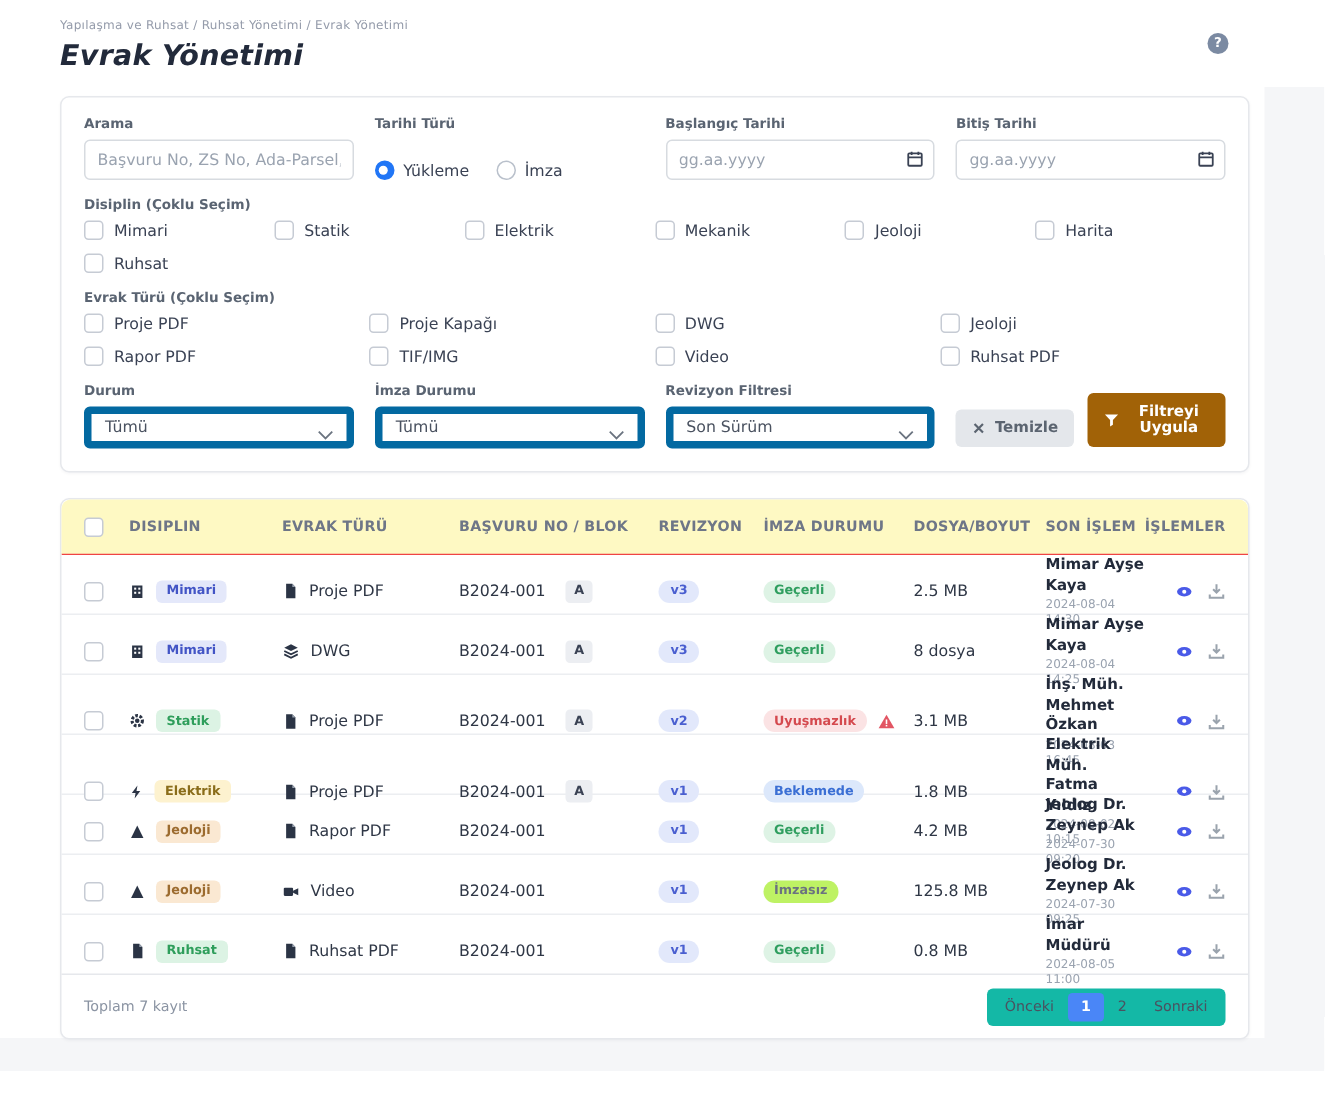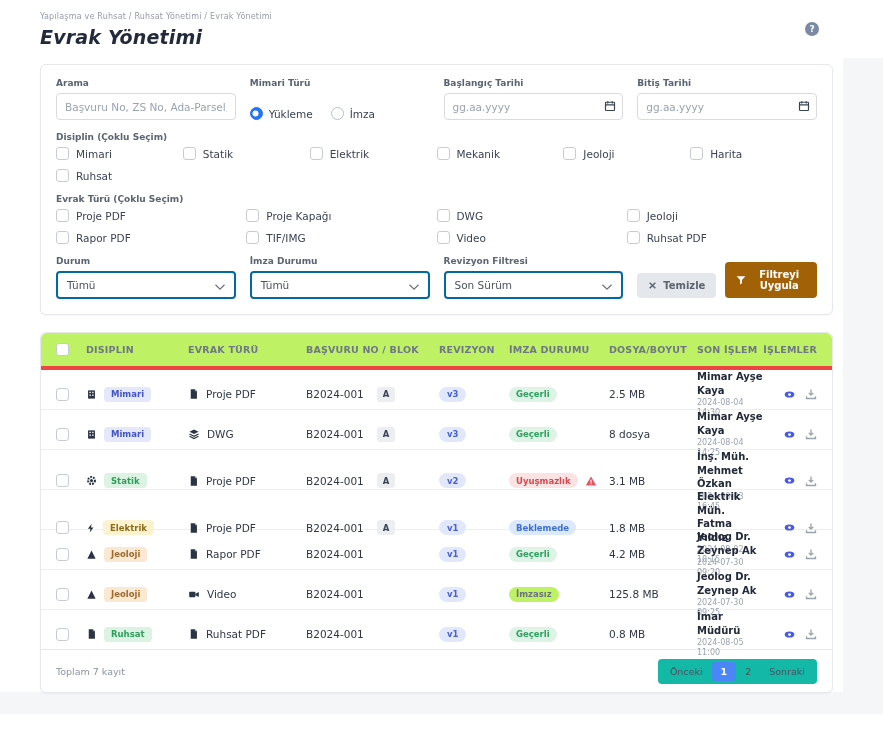--- a/index.html
+++ b/index.html
@@ -35,33 +35,33 @@
   .rdot { width:13px; height:13px; border-radius:50%; border:1.5px solid #b9c0cb; background:#fff; position:relative; }
   .rdot.on { border:1.5px solid #2176f6; background:#2176f6; }
   .rdot.on::after { content:""; position:absolute; left:3.5px; top:3.5px; width:3px; height:3px; border-radius:50%; background:#fff; box-shadow:0 0 0 1.5px #fff; }
 
   .section { margin-top:12px; }
   .grid6 { display:grid; grid-template-columns:repeat(6,1fr); row-gap:9px; }
   .grid4c { display:grid; grid-template-columns:repeat(4,1fr); row-gap:9px; }
   .chk { display:flex; gap:7px; align-items:center; font-size:10.5px; color:#3a4254; cursor:pointer; }
   .cbox { width:13px; height:13px; border:1.5px solid #c6cbd4; border-radius:3px; background:#fff; flex:0 0 auto; }
 
-  .select { position:relative; height:28px; border:2px solid #0369a1; border-radius:4px; background:#fff;
+  .select { position:relative; height:28px; border:5px solid #0369a1; border-radius:4px; background:#fff;
     display:flex; align-items:center; padding:0 9px; font-size:10.5px; color:#4a5260; cursor:pointer; }
   .select svg { position:absolute; right:8px; top:8px; }
 
   .btn-zone { display:flex; justify-content:flex-end; align-items:flex-end; gap:9px; padding-bottom:1px; }
   .btn { display:flex; align-items:center; gap:6px; border:none; border-radius:4px; font-family:inherit;
     font-size:10px; font-weight:bold; padding:7px 11px; cursor:pointer; }
   .btn-clear { background:#e4e7eb; color:#5b6470; }
   .btn-apply { background:#a16207; color:#fff; }
 
   
   .tgrid { display:grid; grid-template-columns:30px 102px 118px 133px 70px 100px 88px 1fr 54px; align-items:center; padding:0 15px; }
-  .thead { height:37px; background:#bef264; border-bottom:4px solid #ef4444; border-radius:6px 6px 0 0; }
+  .thead { height:37px; background:#fef9c3; border-bottom:1px solid #ef4444; border-radius:6px 6px 0 0; }
   .th { font-size:9.5px; font-weight:bold; color:#6e7687; letter-spacing:.2px; }
   .th:last-child { text-align:right; }
   .trow { height:40px; border-bottom:1px solid #eceef1; }
   .cell { display:flex; align-items:center; gap:7px; font-size:10.5px; color:#2f3746; }
   .badge { font-size:8.5px; font-weight:bold; padding:2.5px 7px; border-radius:4px; white-space:nowrap; }
   .bdg-indigo { background:#e4e8fa; color:#4254c5; }
   .bdg-green  { background:#dcf3e4; color:#2e9e5b; }
   .bdg-yellow { background:#fdf2cf; color:#8a6d1a; }
   .bdg-orange { background:#fae8d2; color:#9c6b2f; }
   .rev { background:#e2e8fb; color:#4a5fd0; font-size:8.5px; font-weight:bold; padding:2.5px 8px; border-radius:9px; }
@@ -95,21 +95,21 @@
     <div class="breadcrumb">Yapılaşma ve Ruhsat / Ruhsat Yönetimi / Evrak Yönetimi</div>
     <div class="page-title">Evrak Yönetimi</div>
 
     <div class="card filter-card">
       <div class="row4">
         <div>
           <span class="lbl">Arama</span>
           <div class="inp"><input type="text" placeholder="Başvuru No, ZS No, Ada-Parsel, TC/VKN" style=""></div>
         </div>
         <div>
-          <span class="lbl">Mimari Türü</span>
+          <span class="lbl">Tarihi Türü</span>
           <div class="radios">
             <span class="radio">
               <span class="rdot on"></span>
               <span>Yükleme</span>
             </span>
             <span class="radio">
               <span class="rdot"></span>
               <span>İmza</span>
             </span>
           </div>

